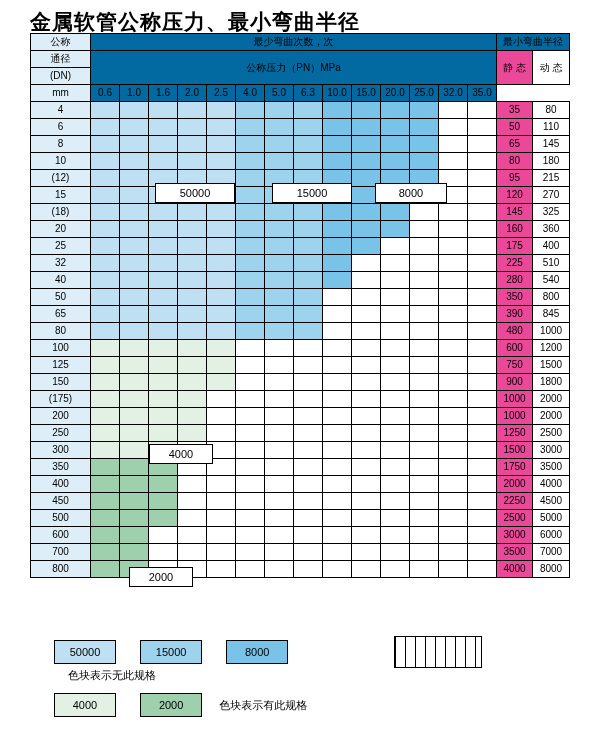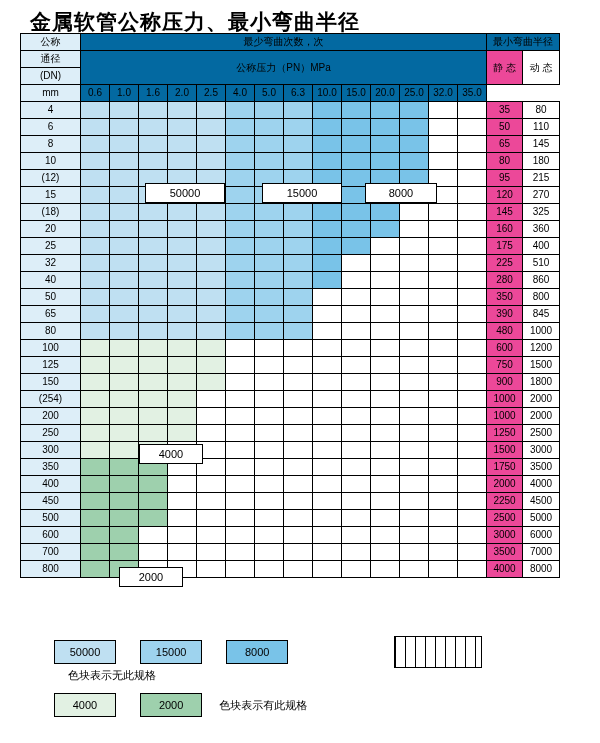--- a/index.html
+++ b/index.html
@@ -10,21 +10,21 @@
     color:#000;
     position:relative;
     overflow:hidden;
   }
   #title{
     position:absolute;left:30px;top:8px;
     font-family:"DejaVu Serif", serif;
     font-weight:bold;font-size:21px;letter-spacing:1px;
   }
   #table-wrap{
-    position:absolute;left:20px;top:33px;
+    position:absolute;left:30px;top:33px;
     width:540px;
     border-radius:13px;
   }
   table.main{
     border-collapse:collapse;
     table-layout:fixed;
     width:540px;
     font-size:10px;
   }
   table.main td, table.main th{
@@ -327,21 +327,21 @@
           <td class="rb colB"></td>
           <td class="rb colB"></td>
           <td class="rb colB"></td>
           <td class="rb colC"></td>
           <td class="rb empty"></td>
           <td class="rb empty"></td>
           <td class="rb empty"></td>
           <td class="rb empty"></td>
           <td class="rb empty"></td>
           <td class="stat">280</td>
-          <td class="dyn">860</td>
+          <td class="dyn">540</td>
         </tr>
         <tr>
           <td class="dn-cell dn-label">50</td>
           <td class="rb colA"></td>
           <td class="rb colA"></td>
           <td class="rb colA"></td>
           <td class="rb colA"></td>
           <td class="rb colA"></td>
           <td class="rb colB"></td>
           <td class="rb colB"></td>
@@ -444,21 +444,21 @@
           <td class="rb empty"></td>
           <td class="rb empty"></td>
           <td class="rb empty"></td>
           <td class="rb empty"></td>
           <td class="rb empty"></td>
           <td class="rb empty"></td>
           <td class="stat">900</td>
           <td class="dyn">1800</td>
         </tr>
         <tr>
-          <td class="dn-cell dn-label">(254)</td>
+          <td class="dn-cell dn-label">(175)</td>
           <td class="rb colD"></td>
           <td class="rb colD"></td>
           <td class="rb colD"></td>
           <td class="rb colD"></td>
           <td class="rb empty"></td>
           <td class="rb empty"></td>
           <td class="rb empty"></td>
           <td class="rb empty"></td>
           <td class="rb empty"></td>
           <td class="rb empty"></td>

